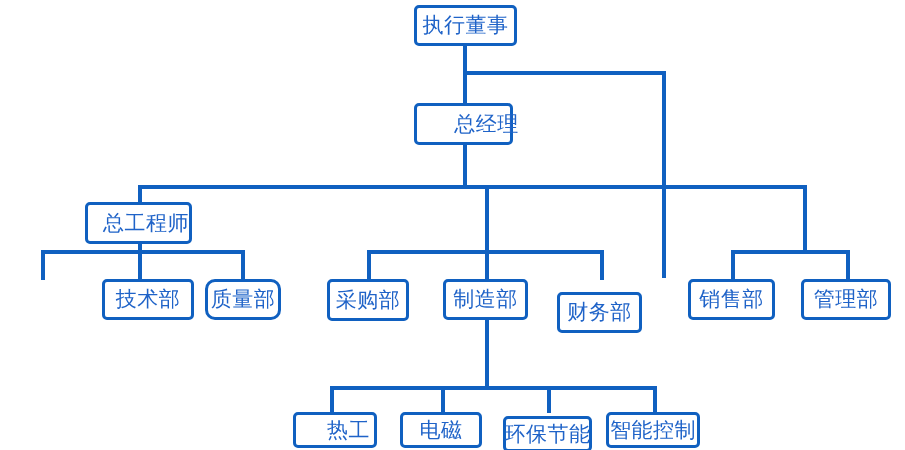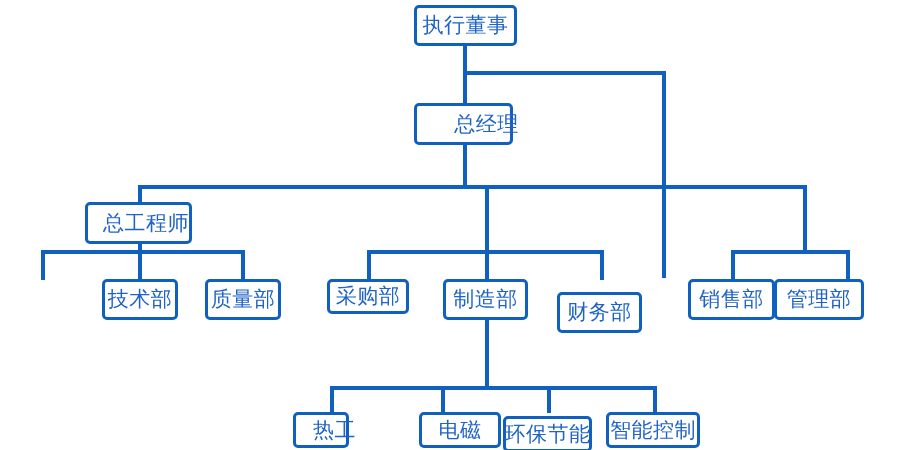--- a/index.html
+++ b/index.html
@@ -93,53 +93,53 @@
 
   <div class="node" style="left:414px; top:103px; width:99px; height:42px;padding-left:46px;">
     <span>总经理</span>
   </div>
 
   <div class="node" style="left:85px; top:202px; width:107px; height:42px;justify-content:flex-end;">
     <span>总工程师</span>
   </div>
 
 
-  <div class="node" style="left:102px; top:279px; width:76px; height:41px;">
+  <div class="node" style="left:102px; top:279px; width:92px; height:41px;">
     <span>技术部</span>
   </div>
 
-  <div class="node" style="left:205px; top:279px; width:76px; height:41px;">
+  <div class="node" style="left:205px; top:279px; width:76px; height:41px;border-radius:10px;">
     <span>质量部</span>
   </div>
 
-  <div class="node" style="left:327px; top:279px; width:82px; height:35px;text-align:right;">
+  <div class="node" style="left:327px; top:279px; width:82px; height:42px;text-align:right;">
     <span>采购部</span>
   </div>
 
   <div class="node" style="left:443px; top:279px; width:85px; height:41px;">
     <span>制造部</span>
   </div>
 
   <div class="node" style="left:557px; top:292px; width:85px; height:41px;">
     <span>财务部</span>
   </div>
 
   <div class="node" style="left:688px; top:279px; width:87px; height:41px;">
     <span>销售部</span>
   </div>
 
-  <div class="node" style="left:774px; top:279px; width:90px; height:41px;">
+  <div class="node" style="left:801px; top:279px; width:90px; height:41px;">
     <span>管理部</span>
   </div>
 
-  <div class="node" style="left:293px; top:412px; width:56px; height:36px;padding-left:27px;">
+  <div class="node" style="left:293px; top:412px; width:84px; height:36px;padding-left:27px;">
     <span>热工</span>
   </div>
 
-  <div class="node" style="left:419px; top:412px; width:82px; height:36px;">
+  <div class="node" style="left:400px; top:412px; width:82px; height:36px;">
     <span>电磁</span>
   </div>
 
   <div class="node" style="left:503px; top:416px; width:89px; height:36px;">
     <span>环保节能</span>
   </div>
 
   <div class="node" style="left:606px; top:412px; width:94px; height:36px;">
     <span>智能控制</span>
   </div>

